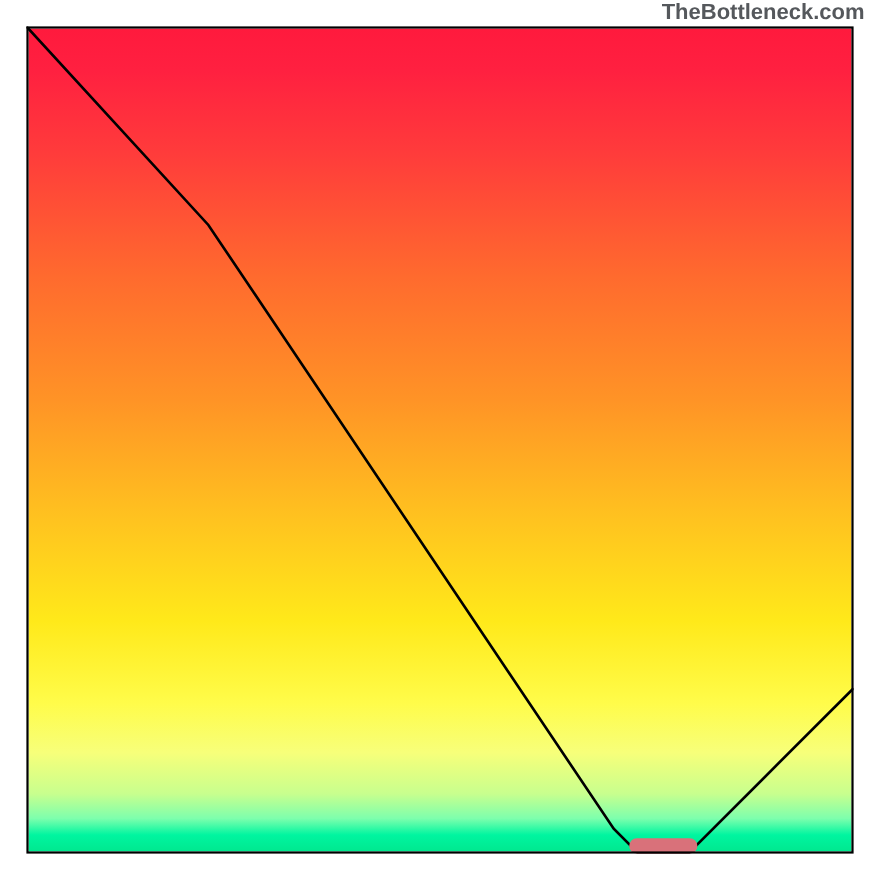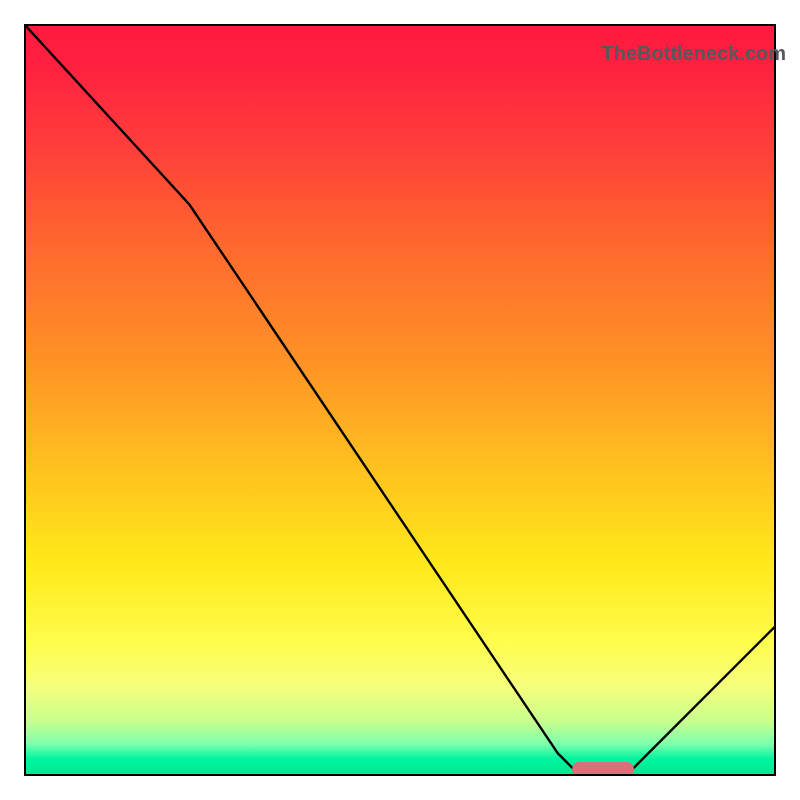--- a/index.html
+++ b/index.html
@@ -73,15 +73,15 @@
 
     <svg class="curve-svg" viewBox="0 0 752 752" preserveAspectRatio="none">
       <path fill="none" stroke="#000" stroke-width="2.4" d="M0.0 0.0 L165.4 180.5 L533.9 729.4 L556.5 752.0 L601.6 752.0 L752.0 601.6"></path>
     </svg>
 
     <div class="marker" style="left: 548px; top: 738px; width: 62px; height: 14px;"></div>
 
     <div class="plot-border"></div>
   </div>
 
-  <div class="attribution" style="right: 14px; top: 0px; margin-top: 42px;">TheBottleneck.com</div>
+  <div class="attribution" style="right: 14px; top: 0px;">TheBottleneck.com</div>
 
 </div>
 
 </body></html>

